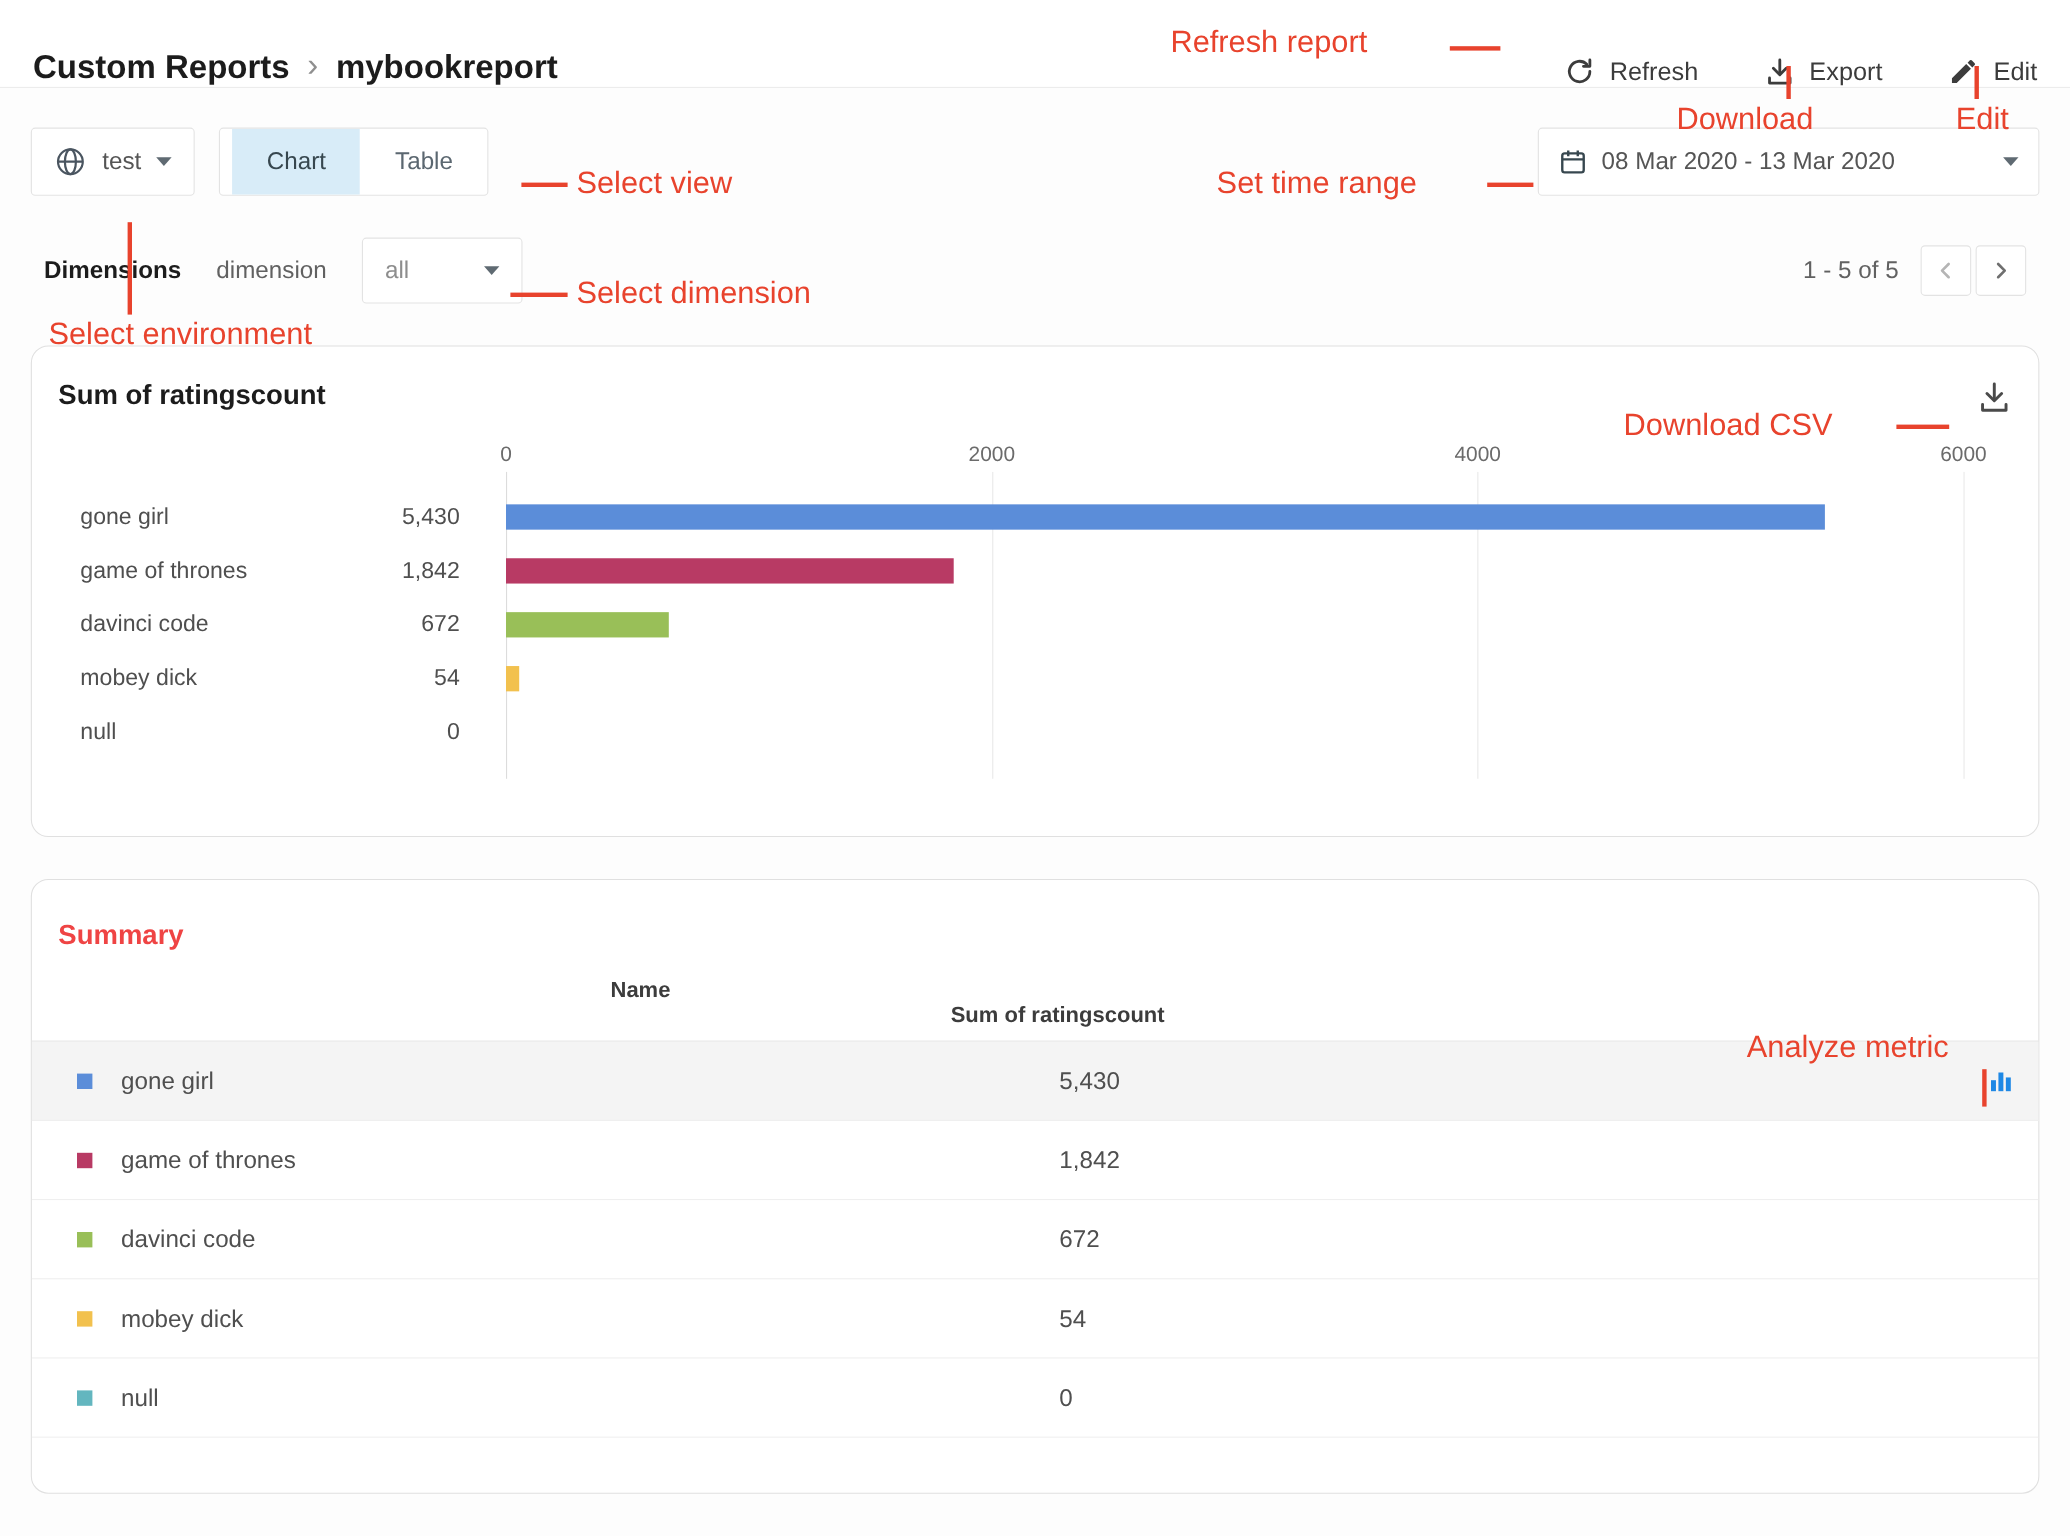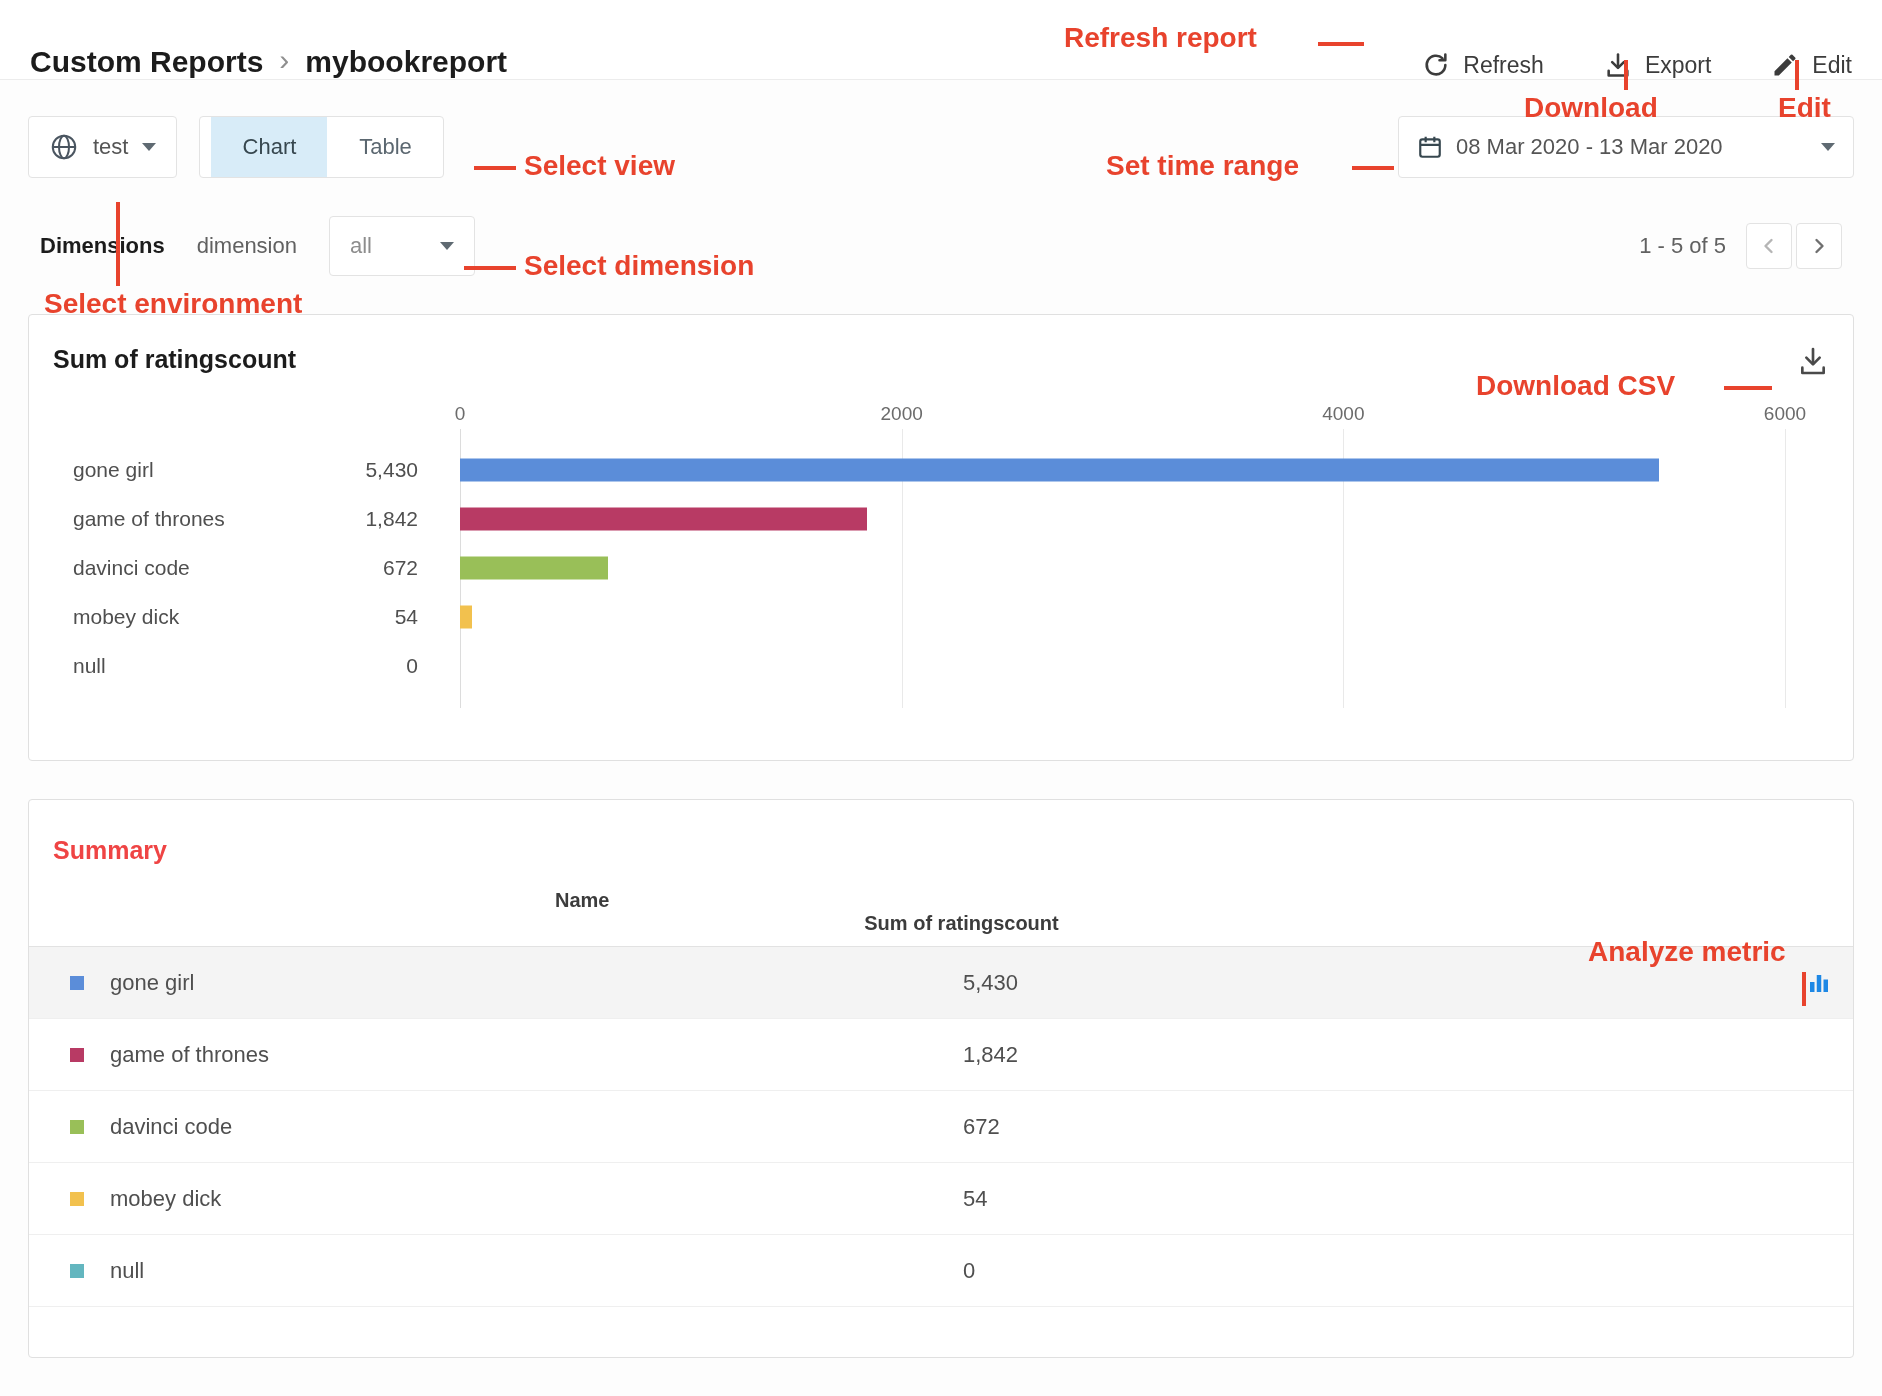--- a/index.html
+++ b/index.html
@@ -42,21 +42,21 @@
   .dim-label { font-size:22px; font-weight:700; color:#1c1c1c; }
   .dim-name { font-size:22px; color:#616161; margin-left:32px; }
   .all-select { margin-left:32px; height:60px; width:146px; justify-content:space-between; color:#8d8d8d; }
   .pagination { margin-left:auto; display:flex; align-items:center; gap:20px; }
   .page-info { font-size:22px; color:#616161; }
   .page-btns { display:flex; gap:4px; }
   .pbtn { width:46px; height:46px; border:1px solid #e3e3e3; border-radius:4px; background:#fff; display:flex; align-items:center; justify-content:center; cursor:pointer; }
   .pbtn svg { width:24px; height:24px; }
 
   
-  .card { margin:38px 28px 0; background:#fff; border:1px solid #e0e0e0; border-radius:4px; }
+  .card { margin:38px 28px 0; background:#fff; border:1px solid #e0e0e0; border-radius:16px; }
   .chart-card { padding:30px 24px 52px; }
   .card-head { display:flex; justify-content:space-between; align-items:flex-start; }
   .card-title { font-size:25px; font-weight:700; color:#1c1c1c; }
   .csv-btn { cursor:pointer; }
   .csv-btn svg { width:32px; height:32px; display:block; }
 
   
   .chart-ticks { position:relative; height:30px; margin:26px 44px 0 407px; }
   .tick { position:absolute; transform:translateX(-50%); font-size:19px; color:#6b6b6b; top:0; }
   .plot-area { position:relative; padding:12px 0 18px; }
@@ -78,21 +78,21 @@
   .srow { display:flex; align-items:center; height:72px; border-bottom:1px solid #efefef; padding-left:41px; cursor:pointer; }
   .srow.highlight { background:#f4f4f4; }
   .name-cell { width:893px; display:flex; align-items:center; }
   .swatch { width:14px; height:14px; margin-right:26px; flex:none; }
   .sname { font-size:22px; color:#4f4f4f; }
   .value-cell { flex:1; font-size:22px; color:#4f4f4f; }
   .icon-cell { width:72px; display:flex; justify-content:flex-end; padding-right:22px; }
 
   
   .anno-layer { position:absolute; inset:0; pointer-events:none; z-index:10; }
-  .anno { position:absolute; color:#e8432d; font-size:28px; font-weight:700; white-space:nowrap; }
+  .anno { position:absolute; color:#e8432d; font-size:28px; font-weight:400; white-space:nowrap; }
   .aline { position:absolute; background:#e8432d; }
   #an-refresh { left:1064px; top:22px; }      #ln-refresh { left:1318px; top:42px; width:46px; height:4px; }
   #an-download { left:1524px; top:92px; }     #ln-download { left:1624px; top:60px; width:4px; height:30px; }
   #an-edit { left:1778px; top:92px; }         #ln-edit { left:1795px; top:60px; width:4px; height:30px; }
   #an-select-view { left:524px; top:150px; }  #ln-select-view { left:474px; top:166px; width:42px; height:4px; }
   #an-set-time { left:1106px; top:150px; }    #ln-set-time { left:1352px; top:166px; width:42px; height:4px; }
   #an-select-dim { left:524px; top:250px; }   #ln-select-dim { left:464px; top:266px; width:52px; height:4px; }
   #an-select-env { left:44px; top:288px; }    #ln-select-env { left:116px; top:202px; width:4px; height:84px; }
   #an-download-csv { left:1476px; top:370px; } #ln-download-csv { left:1724px; top:386px; width:48px; height:4px; }
   #an-analyze { left:1588px; top:936px; }     #ln-analyze { left:1802px; top:972px; width:4px; height:34px; }

